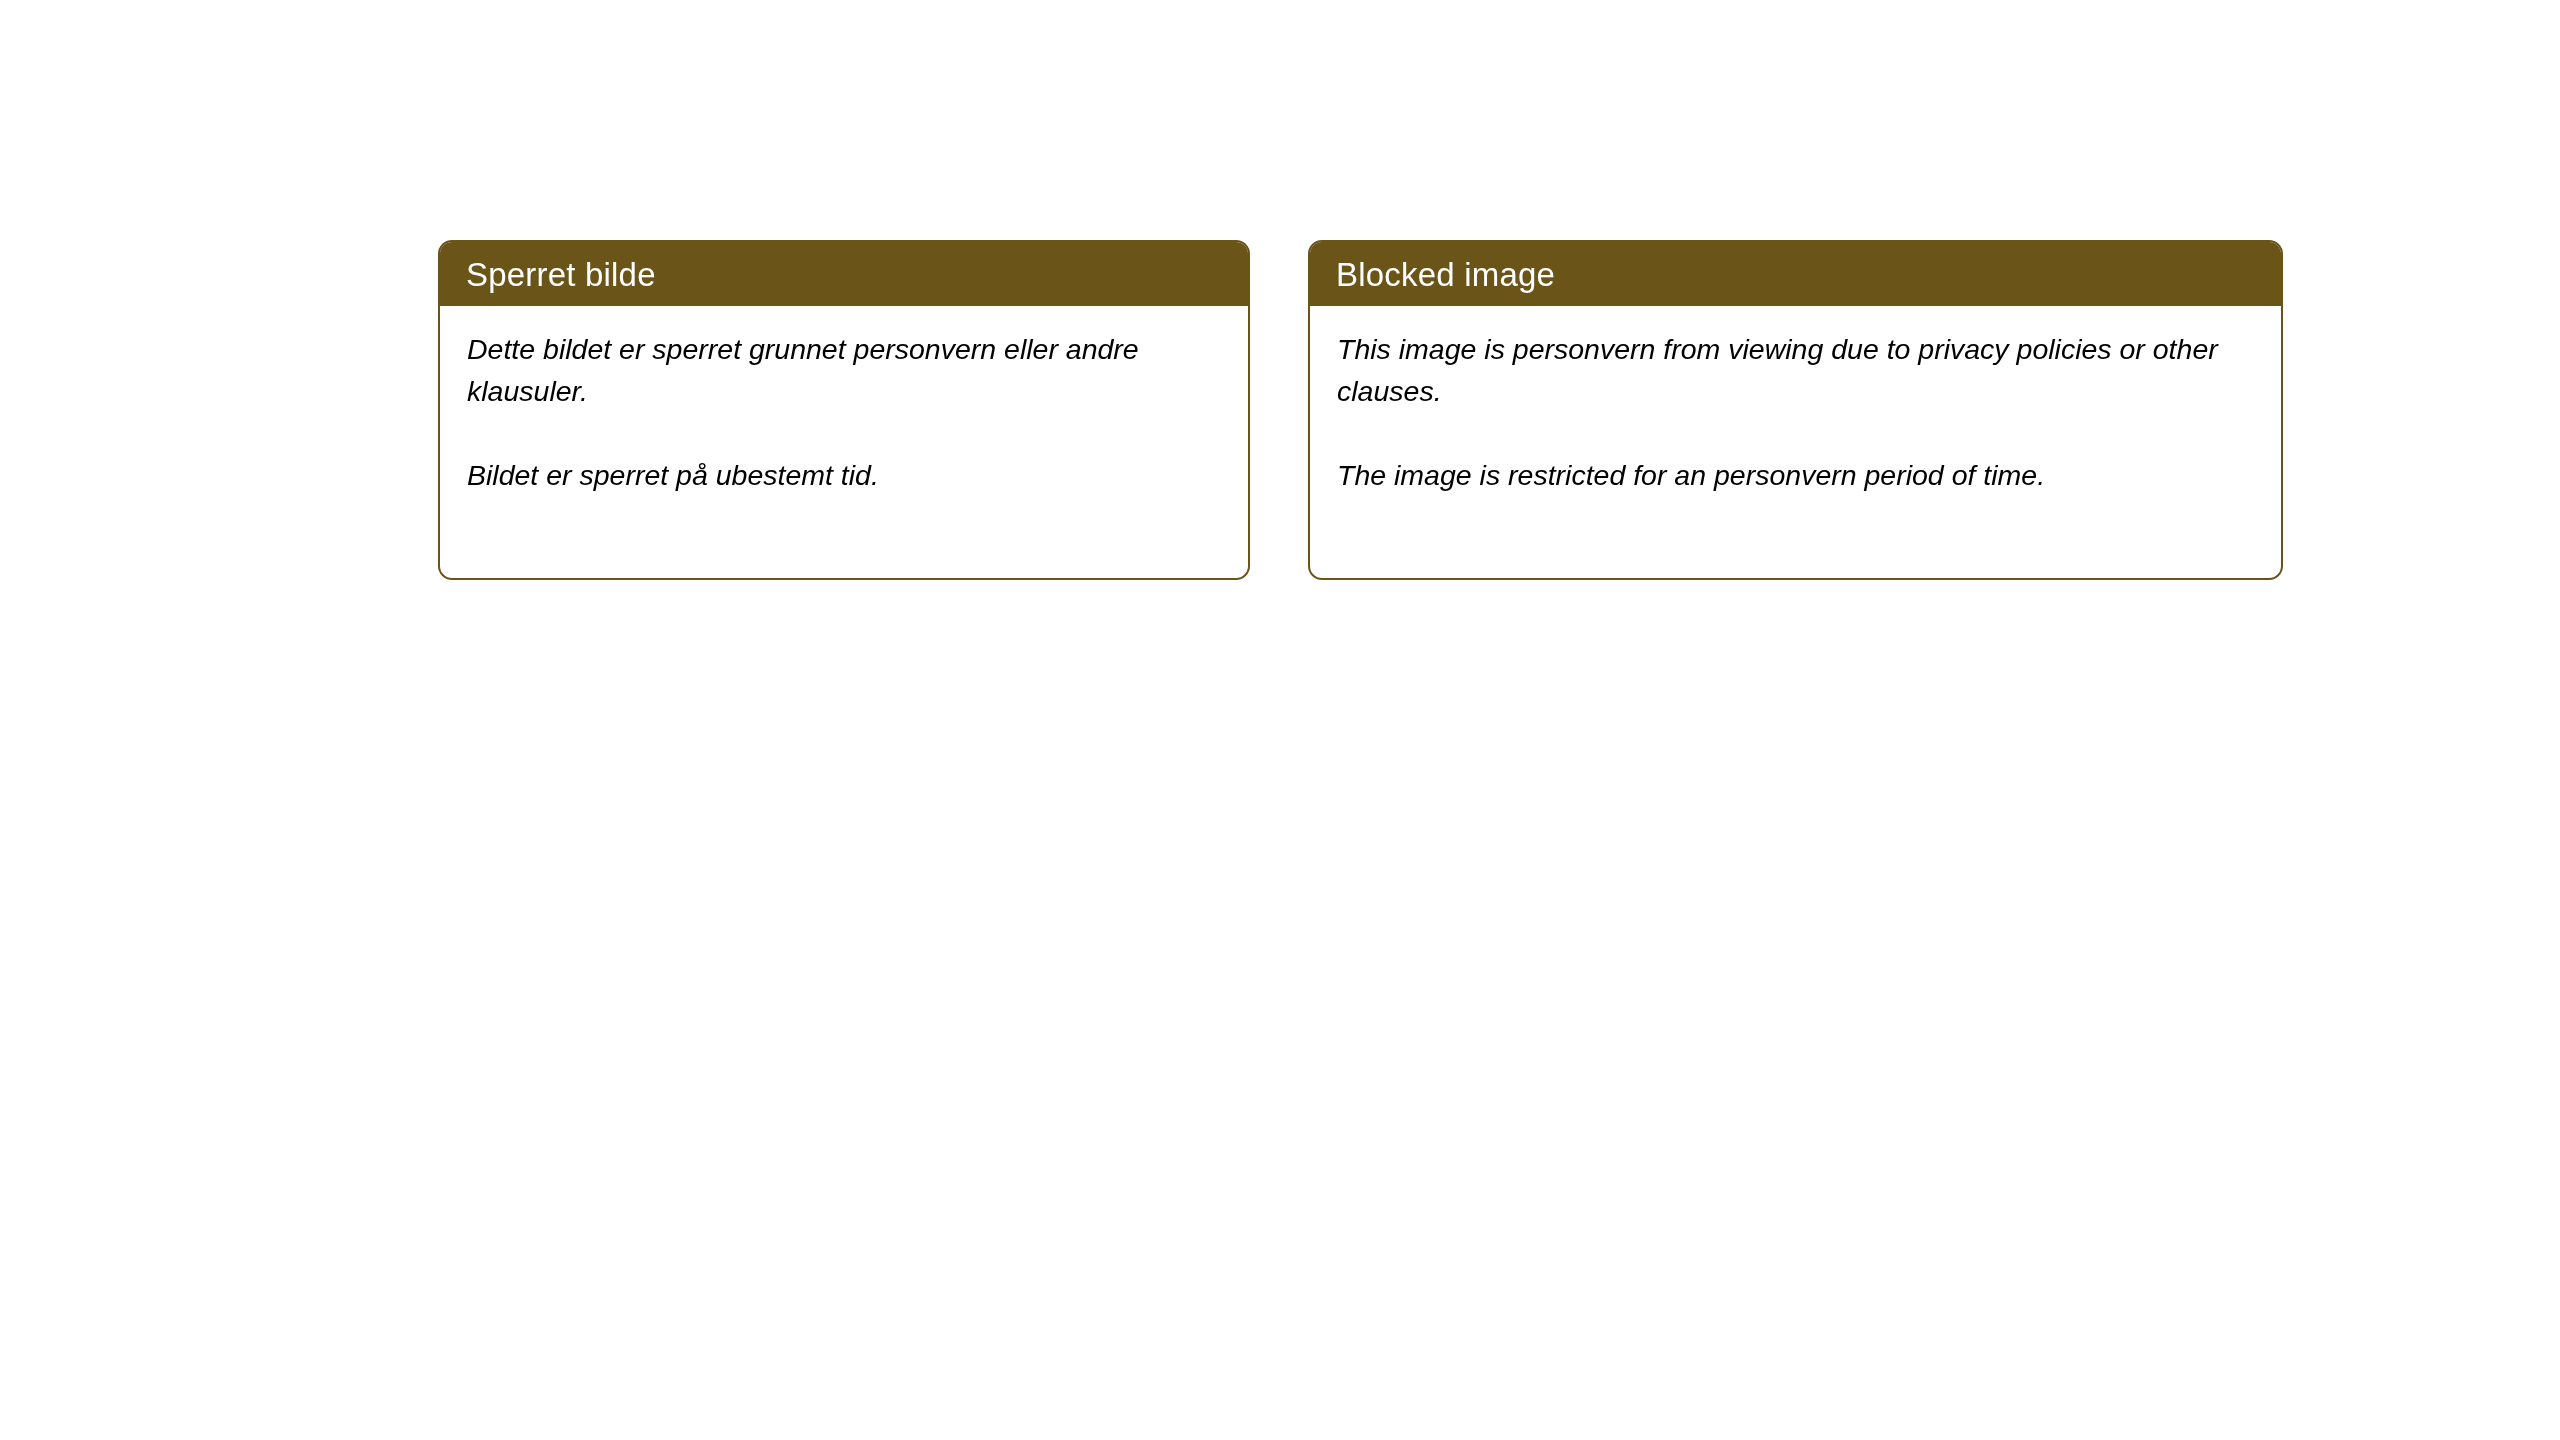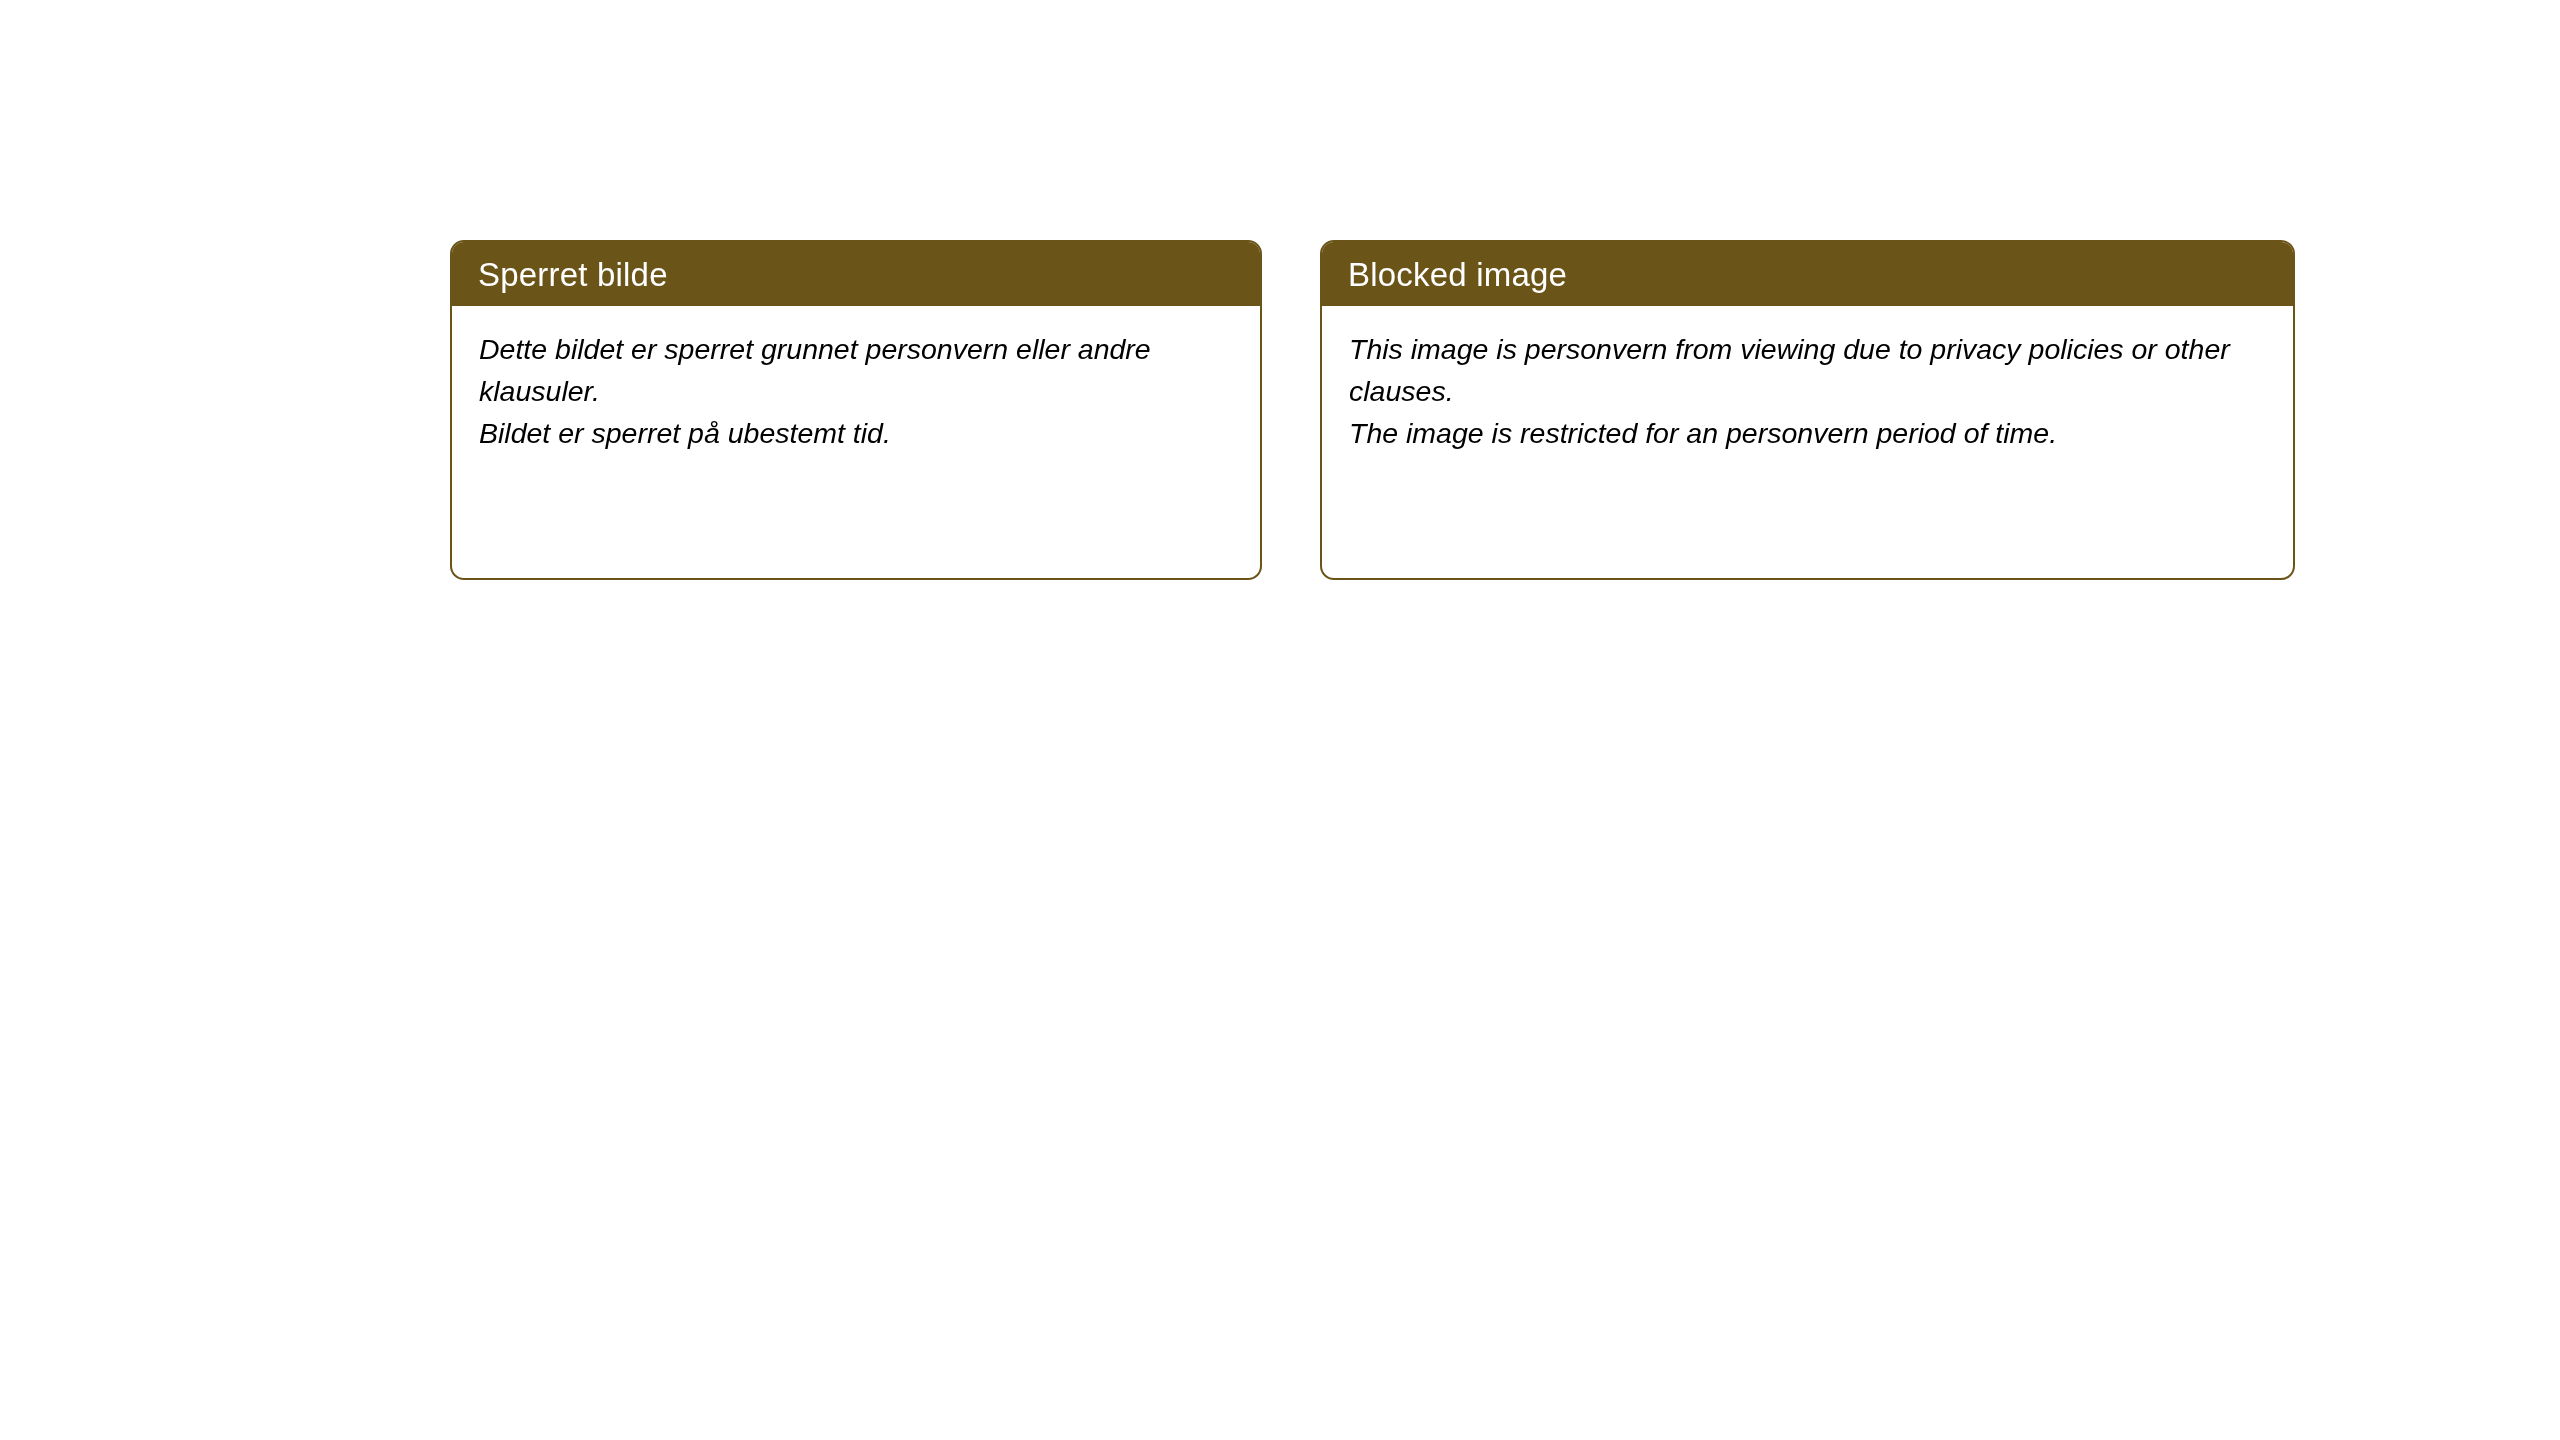--- a/index.html
+++ b/index.html
@@ -11,21 +11,21 @@
     width: 2560px;
     height: 1440px;
     position: relative;
     overflow: hidden;
     font-family: "Liberation Sans", sans-serif;
     -webkit-font-smoothing: antialiased;
   }
 
   .panels {
     position: absolute;
-    left: 450px;
+    left: 438px;
     top: 240px;
     display: flex;
     align-items: flex-end;
     gap: 58px;
     border-radius: 20px;
   }
 
   .notice-panel {
     background: #ffffff;
     border: 2px solid #6b5418;
@@ -56,20 +56,21 @@
     font-size: 28.5px;
     line-height: 42px;
     font-style: italic;
   }
 
   .panel-body p {
     margin: 0;
   }
 
   .panel-body p + p {
+    margin-top: 42px;
   }
 </style>
 </head>
 <body>
 
 <div class="panels">
 
   <section class="notice-panel panel-no">
     <div class="panel-header">Sperret bilde</div>
     <div class="panel-body">

